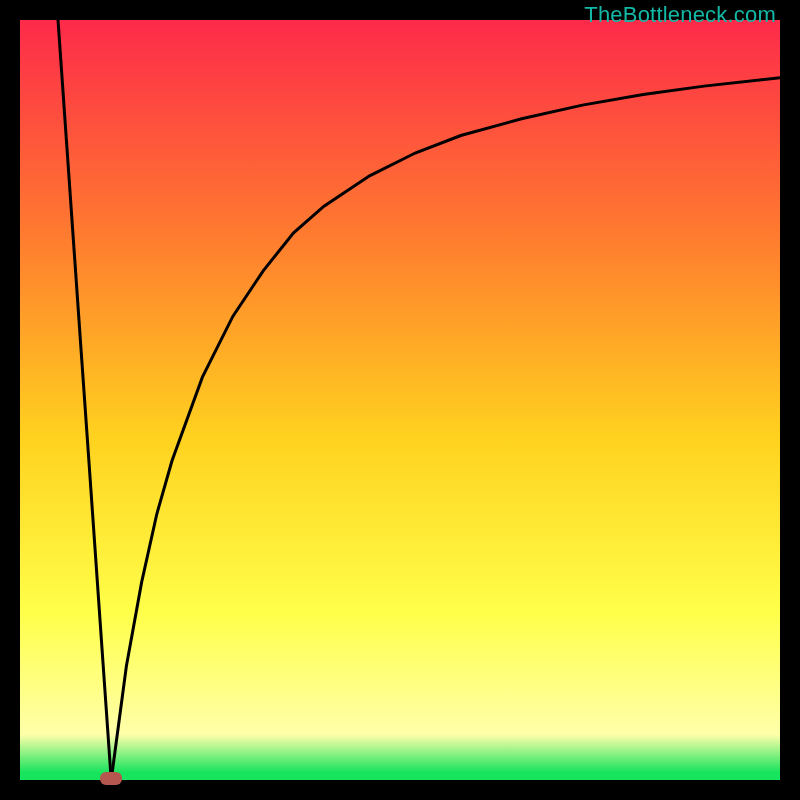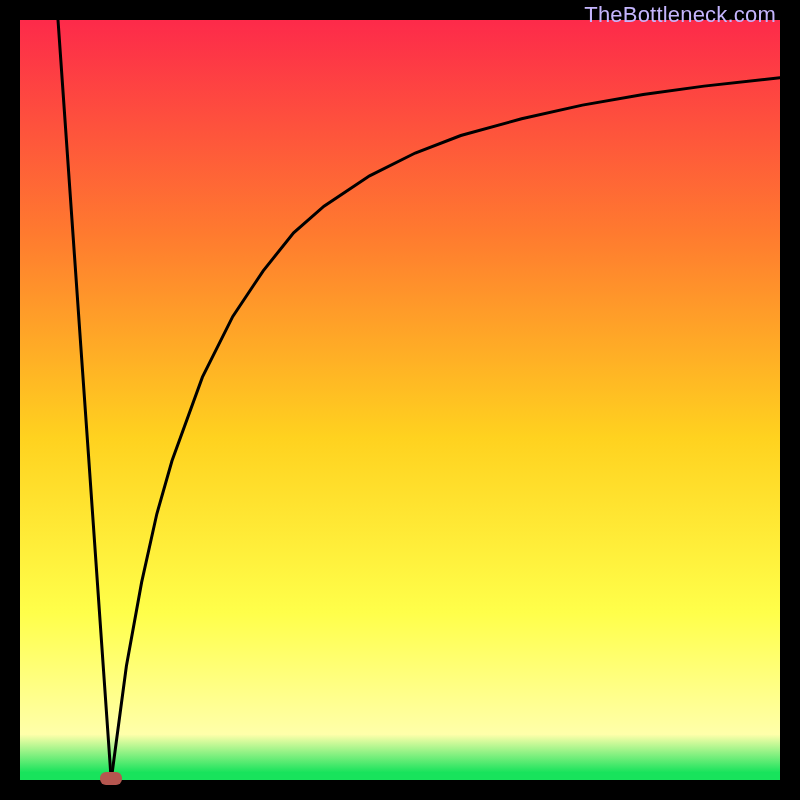--- a/index.html
+++ b/index.html
@@ -23,21 +23,21 @@
     position: absolute;
     left: 0;
     top: 0;
     width: 760px;
     height: 760px;
   }
   .watermark {
     position: absolute;
     top: 2px;
     right: 24px;
-    color: #c4b5fd;
+    color: #14b8a6;
     font-size: 22px;
     font-weight: 500;
     letter-spacing: 0.2px;
     user-select: none;
   }
   .marker {
     position: absolute;
     width: 22px;
     height: 13px;
     background: #b5564f;

